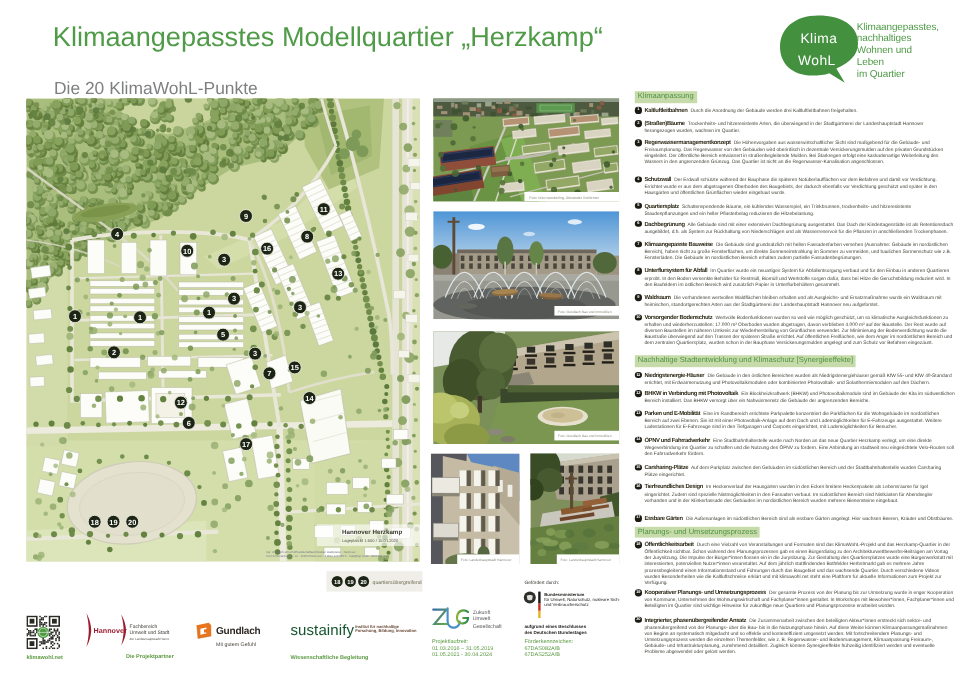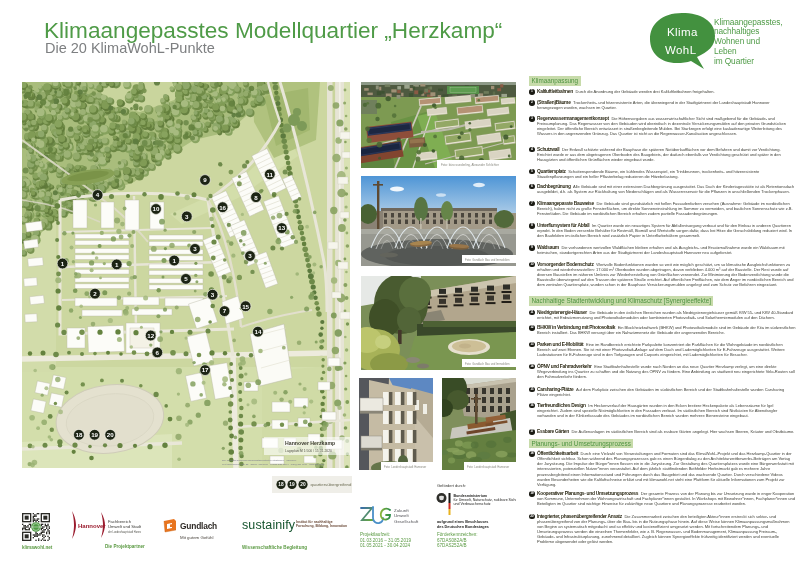--- a/index.html
+++ b/index.html
@@ -10,21 +10,21 @@
   .item .num { position:absolute; left:0; top:0.2px; width:5.6px; height:5.6px; border-radius:50%; background:#1b1b14; color:#fff; font-size:3.3px; font-weight:bold; text-align:center; line-height:5.7px; letter-spacing:-0.3px; }
   .item .ttl { font-size:4.9px; font-weight:bold; color:#2e2b18; letter-spacing:-0.3px; margin-right:1.5px; }
   .ghead { position:absolute; left:0; height:9.5px; background:#c7dbaa; color:#4e9340; font-size:6.3px; line-height:9.5px; padding:0 2.5px; white-space:nowrap; display:inline-block; }
 </style>
 </head>
 <body>
 <div class="poster">
 
   <div class="abs" style="left:44px; top:17.5px; font-size:22.6px; color:#4f9b47;">Klimaangepasstes Modellquartier „Herzkamp“</div>
 
-  <div class="abs" style="left:45px; top:40px; font-size:14.5px; color:#7d7f81;">Die 20 KlimaWohL-Punkte</div>
+  <div class="abs" style="left:45px; top:66px; font-size:14.5px; color:#7d7f81;">Die 20 KlimaWohL-Punkte</div>
 
   <svg class="abs" style="left:646px; top:12px;" width="74" height="60" viewBox="0 0 74 60">
     <path d="M36,1 C16,1 4,12 4,27 C4,41 14,51 31,51 C36,51 41,50.5 45,49 L58,57 L51,45 C62,40 69,34 69,24 C69,9 55,1 36,1 Z" fill="#43913f"></path>
     <text x="21" y="24" font-family="Liberation Sans" font-size="11.5" fill="#ffffff" style="letter-spacing:0.4px">Klima</text>
     <text x="19" y="42" font-family="Liberation Sans" font-size="11.5" fill="#ffffff" style="letter-spacing:0.4px">WohL</text>
   </svg>
 
   <div class="abs" style="left:714px; top:17.5px; font-size:8.3px; line-height:9.9px; color:#4f9b47; font-weight:normal; letter-spacing:-0.1px;">Klimaangepasstes,<br>nachhaltiges<br>Wohnen und Leben<br>im Quartier</div>
 
 <svg class="abs" style="left:22px; top:82px;" width="328" height="386" viewBox="0 0 328 386">

